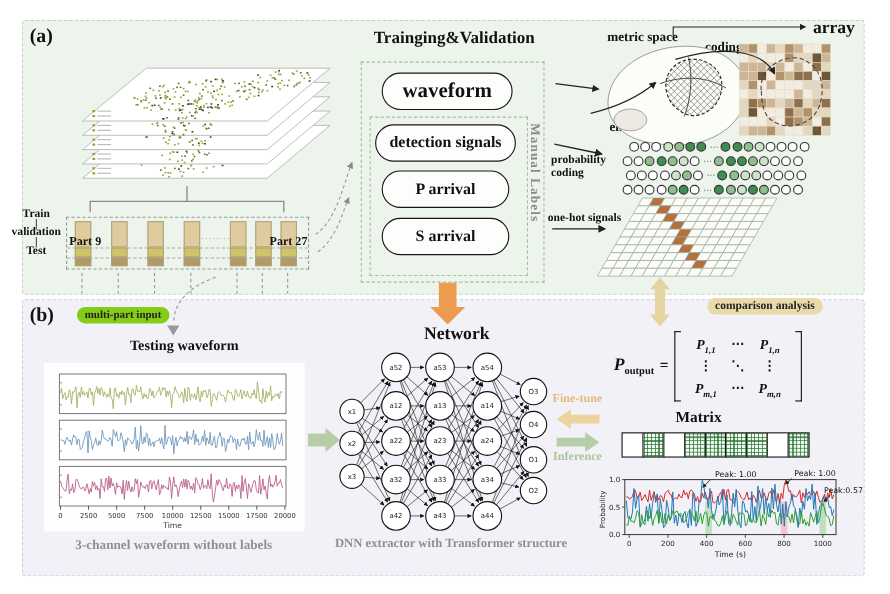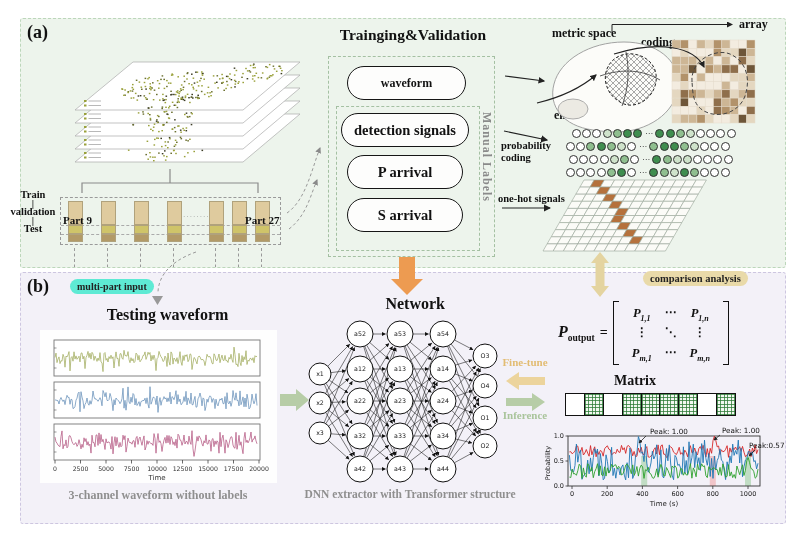--- a/index.html
+++ b/index.html
@@ -448,28 +448,28 @@
       <div style="width: 100%; height: 8px; background: rgb(178, 154, 103); border: 0.5px solid rgb(176, 162, 124); box-sizing: border-box;"></div>
     </div>
   </div>
 <div class="abs bs" style="left:63px;top:214px;font-size:11px;z-index:5">Part 9</div>
 <div class="abs bs" style="left:245px;top:214px;font-size:11px;z-index:5">Part 27</div>
 <div class="abs" style="left:183px;top:213px;width:26px;font-size:7px;color:#888;letter-spacing:1px;overflow:hidden;white-space:nowrap">·············</div>
 
 <div class="abs bs" style="left:318px;top:26px;width:190px;text-align:center;font-size:15.5px">Trainging&amp;Validation</div>
 <div class="dashbox" style="left:328px;top:56px;width:167px;height:201px"></div>
 <div class="dashbox" style="left:336px;top:106px;width:144px;height:145px"></div>
-<div class="rbox bs" style="left:347px;top:66px;width:119px;height:34px;font-size:12px">waveform</div>
+<div class="rbox bs" style="left:347px;top:66px;width:119px;height:34px;font-size:19px">waveform</div>
 <div class="rbox bs" style="left:341px;top:113px;width:128px;height:34px">detection signals</div>
 <div class="rbox bs" style="left:347px;top:155px;width:116px;height:34px">P arrival</div>
 <div class="rbox bs" style="left:347px;top:198px;width:116px;height:34px">S arrival</div>
 <div class="abs bs" style="left:479px;top:112px;height:138px;writing-mode:vertical-rl;font-size:12px;color:#8a8a8a;letter-spacing:1px">Manual Labels</div>
 
 <div class="abs bs" style="left:552px;top:26px;font-size:12px">metric space</div>
-<div class="abs bs" style="left:739px;top:17px;font-size:12px">array</div>
+<div class="abs bs" style="left:739px;top:17px;font-size:16px">array</div>
 <div class="abs bs" style="left:641px;top:35px;font-size:12px">coding</div>
 <div class="abs bs" style="left:554px;top:108px;font-size:12px">embedded</div>
 
 <svg id="blob-svg" style="left:538px;top:32px" width="148" height="104">
   <defs>
       <clipPath id="pclip">
         <path d="M 68,52 C 64,34 78,20 95,22 C 112,24 122,38 117,54 C 112,70 94,78 82,70 C 72,64 70,58 68,52 Z"></path>
       </clipPath>
     </defs>
   <path d="M 55,98 C 25,94 10,74 16,52 C 22,28 52,10 86,10 C 118,10 142,28 140,54 C 138,82 108,100 78,100 C 70,100 62,99 55,98 Z" fill="#fcfcf9" stroke="#999" stroke-width="0.9"></path>
@@ -839,23 +839,23 @@
       <rect x="81.6" y="63.9" width="10.2" height="7.1" fill="#fbfbf7" stroke="#9aa89a" stroke-width="0.55"></rect>
       <rect x="91.8" y="63.9" width="10.2" height="7.1" fill="#fbfbf7" stroke="#9aa89a" stroke-width="0.55"></rect>
       <rect x="102" y="63.9" width="10.2" height="7.1" fill="#fbfbf7" stroke="#9aa89a" stroke-width="0.55"></rect>
       <rect x="112.19999999999999" y="63.9" width="10.2" height="7.1" fill="#fbfbf7" stroke="#9aa89a" stroke-width="0.55"></rect>
     </g>
   </svg>
 
 <div class="badge" style="left:643px;top:271px;background:#E9DAA9;z-index:60">comparison analysis</div>
 
 <div class="abs bs tag" style="left:27px;top:276px">(b)</div>
-<div class="badge" style="left:70px;top:279px;background:#5eead4;font-size:10px">multi-part input</div>
-
-<div class="abs bs" style="left:85px;top:306px;width:165px;text-align:center;font-size:16px">Testing waveform</div>
+<div class="badge" style="left:70px;top:279px;background:#84cc16;font-size:10px">multi-part input</div>
+
+<div class="abs bs" style="left:85px;top:306px;width:165px;text-align:center;font-size:13px">Testing waveform</div>
 <div class="abs" style="left:40px;top:330px;width:237px;height:153px;background:#fefefe">
   <svg id="wave-svg" style="left:0;top:0" width="237" height="153">
       <rect x="14" y="10" width="206" height="36" fill="#fff" stroke="#777" stroke-width="0.9"></rect>
       <line x1="14" y1="18" x2="16.5" y2="18" stroke="#555" stroke-width="0.6"></line>
       <line x1="14" y1="38" x2="16.5" y2="38" stroke="#555" stroke-width="0.6"></line>
       <polyline points="15,27.5 16,23.1 17,32.6 18,29.0 19,26.9 20,33.6 21,30.6 22,31.2 23,24.3 24,27.0 25,37.2 26,26.0 27,27.0 28,25.0 29,21.6 30,40.9 31,27.8 32,26.5 33,31.2 34,21.8 35,29.1 36,25.9 37,29.3 38,28.0 39,26.2 40,31.9 41,23.2 42,22.9 43,29.0 44,26.2 45,38.6 46,27.6 47,25.3 48,21.4 49,27.6 50,23.2 51,29.1 52,22.3 53,23.9 54,30.4 55,26.1 56,28.5 57,31.4 58,28.0 59,30.5 60,22.6 61,32.0 62,32.8 63,41.6 64,23.5 65,22.5 66,30.3 67,28.3 68,32.0 69,26.6 70,28.7 71,25.2 72,28.6 73,26.8 74,38.0 75,28.4 76,21.9 77,28.6 78,28.3 79,36.3 80,23.8 81,23.6 82,28.1 83,29.3 84,20.3 85,25.6 86,25.6 87,26.2 88,21.6 89,29.5 90,32.7 91,27.7 92,31.0 93,28.7 94,32.7 95,31.4 96,23.1 97,24.1 98,30.1 99,25.4 100,31.8 101,30.3 102,28.8 103,25.5 104,25.3 105,21.9 106,29.4 107,26.6 108,22.2 109,24.4 110,22.5 111,31.0 112,25.4 113,29.6 114,25.1 115,28.9 116,40.6 117,28.8 118,27.5 119,21.4 120,24.6 121,26.8 122,28.2 123,31.5 124,30.8 125,26.1 126,27.9 127,36.5 128,23.0 129,31.7 130,35.1 131,21.9 132,23.8 133,34.1 134,28.0 135,29.3 136,31.5 137,27.7 138,33.6 139,28.7 140,21.7 141,31.9 142,35.4 143,25.6 144,30.6 145,24.9 146,26.4 147,24.6 148,31.7 149,29.9 150,23.9 151,24.5 152,39.5 153,33.1 154,27.5 155,28.4 156,31.3 157,33.9 158,27.4 159,26.0 160,26.8 161,29.6 162,29.7 163,29.4 164,31.0 165,35.6 166,30.5 167,24.3 168,26.7 169,26.8 170,26.5 171,29.0 172,33.3 173,34.0 174,23.8 175,25.8 176,30.1 177,30.6 178,27.9 179,24.0 180,32.7 181,28.4 182,25.1 183,30.2 184,30.5 185,25.4 186,30.8 187,30.5 188,32.5 189,27.4 190,29.1 191,24.3 192,29.5 193,32.4 194,17.1 195,24.6 196,34.6 197,34.0 198,36.6 199,23.3 200,32.3 201,35.6 202,25.5 203,32.0 204,26.8 205,29.6 206,20.7 207,34.5 208,30.1 209,31.2 210,28.4 211,28.4 212,30.3 213,27.7 214,32.7 215,25.7 216,26.9 217,26.0 " fill="none" stroke="#A6B066" stroke-width="0.8"></polyline>
       <rect x="14" y="52" width="206" height="36" fill="#fff" stroke="#777" stroke-width="0.9"></rect>
       <line x1="14" y1="60" x2="16.5" y2="60" stroke="#555" stroke-width="0.6"></line>
       <line x1="14" y1="80" x2="16.5" y2="80" stroke="#555" stroke-width="0.6"></line>
       <polyline points="15,70.0 16,70.0 17,70.5 18,70.7 19,74.0 20,69.6 21,67.5 22,69.9 23,71.5 24,69.9 25,74.6 26,69.0 27,65.3 28,67.5 29,67.2 30,74.3 31,69.2 32,69.7 33,78.6 34,78.0 35,76.5 36,70.2 37,68.2 38,63.5 39,62.1 40,81.8 41,61.7 42,67.1 43,70.9 44,78.6 45,74.4 46,72.6 47,68.0 48,73.4 49,75.2 50,70.6 51,74.2 52,70.3 53,61.0 54,66.7 55,69.2 56,68.7 57,69.9 58,71.3 59,69.7 60,67.7 61,70.0 62,75.8 63,60.5 64,63.0 65,66.8 66,62.5 67,70.3 68,70.7 69,69.7 70,63.4 71,66.8 72,71.8 73,80.7 74,69.7 75,74.9 76,68.0 77,69.3 78,70.5 79,71.2 80,73.7 81,72.0 82,68.8 83,58.2 84,78.2 85,70.3 86,80.2 87,71.5 88,56.9 89,72.0 90,73.7 91,67.2 92,72.3 93,63.5 94,64.8 95,75.0 96,68.5 97,75.5 98,73.9 99,71.7 100,76.3 101,71.5 102,71.1 103,70.4 104,70.6 105,68.2 106,73.6 107,67.8 108,74.2 109,78.1 110,56.7 111,74.2 112,71.5 113,67.3 114,67.3 115,68.6 116,74.6 117,66.0 118,82.4 119,72.4 120,67.6 121,75.3 122,70.7 123,69.5 124,66.6 125,69.0 126,67.8 127,71.8 128,67.9 129,71.4 130,62.2 131,74.0 132,66.6 133,67.5 134,69.7 135,66.3 136,60.7 137,74.1 138,64.6 139,71.6 140,69.0 141,74.7 142,73.8 143,72.0 144,66.6 145,71.5 146,61.3 147,74.9 148,67.9 149,70.2 150,73.6 151,63.0 152,74.6 153,74.8 154,70.0 155,66.4 156,77.2 157,76.9 158,68.8 159,67.0 160,63.0 161,67.2 162,75.9 163,67.9 164,68.9 165,80.6 166,76.4 167,69.2 168,72.2 169,67.6 170,65.8 171,66.9 172,72.4 173,68.6 174,69.2 175,78.6 176,69.2 177,74.1 178,75.9 179,71.7 180,68.9 181,70.1 182,68.1 183,73.6 184,73.7 185,66.5 186,78.9 187,62.7 188,72.9 189,73.8 190,71.1 191,76.3 192,72.2 193,60.5 194,67.4 195,70.2 196,62.8 197,70.6 198,70.2 199,75.9 200,60.9 201,74.7 202,71.5 203,66.9 204,76.8 205,68.0 206,76.8 207,64.2 208,69.6 209,78.9 210,77.8 211,73.6 212,64.1 213,70.2 214,73.8 215,70.8 216,63.7 217,75.5 " fill="none" stroke="#6F96BD" stroke-width="0.8"></polyline>

